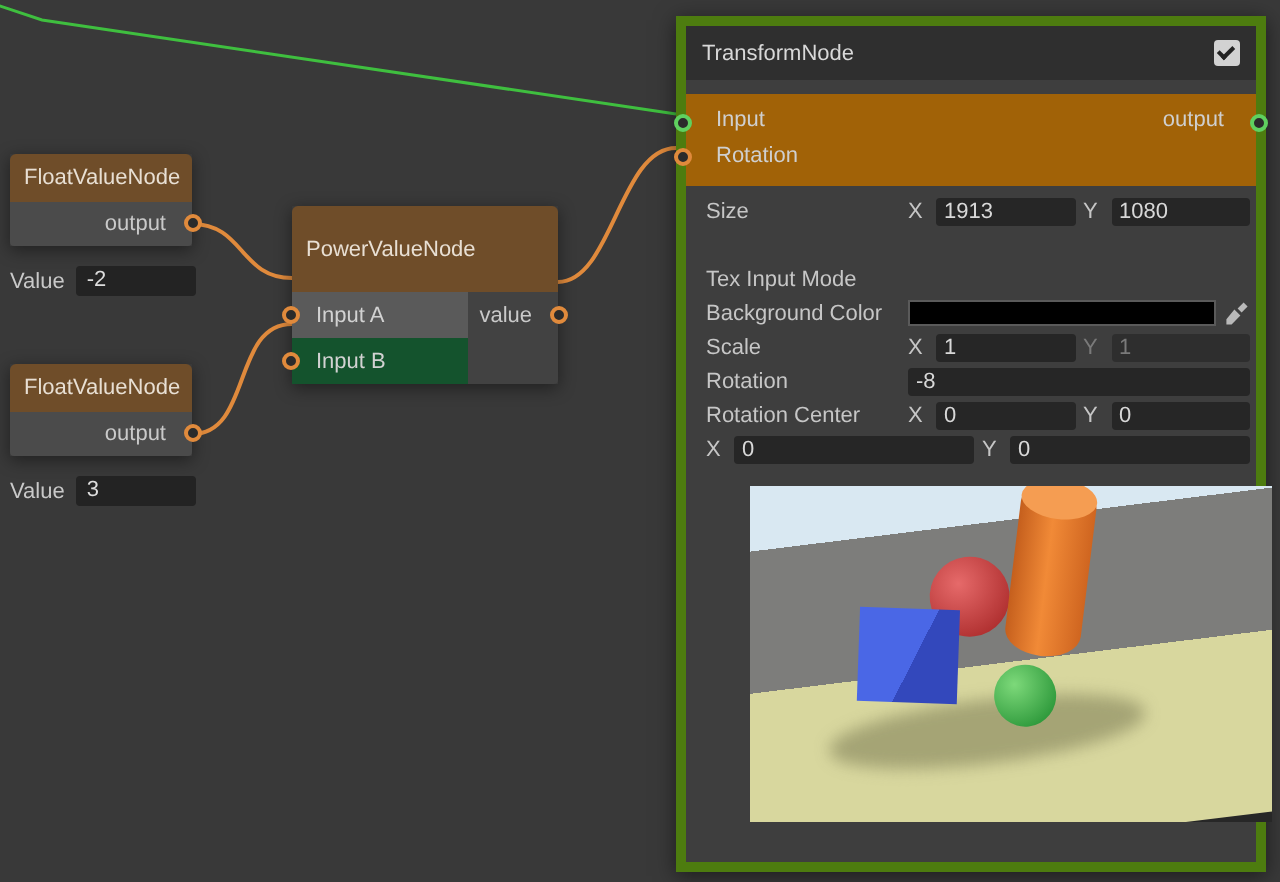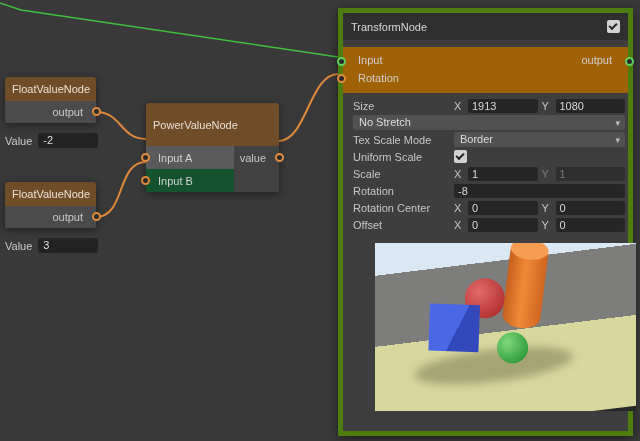--- a/index.html
+++ b/index.html
@@ -158,39 +158,36 @@
       <span class="plabel">Size</span>
       <span class="parea">
         <span class="axis">X</span>
         <span class="nfield">1913</span>
         <span class="axis">Y</span>
         <span class="nfield">1080</span>
       </span>
     </div>
 
     <div class="prow">
-      <span class="parea">
-        <span class="dropdown">No Stretch</span>
-      </span>
-    </div>
-
-    <div class="prow">
-      <span class="plabel">Tex Scale Mode</span>
-      <span class="parea">
-        <span class="dropdown">Border</span>
-      </span>
-    </div>
-
-
-    <div class="prow">
-      <span class="plabel">Uniform Scale</span>
-      <span class="parea">
-        <span class="checkbox"></span>
-      </span>
-    </div>
+    </div>
+
+    <div class="prow">
+      <span class="plabel">Tex Input Mode</span>
+    </div>
+
+    <div class="prow">
+      <span class="plabel">Background Color</span>
+      <span class="parea">
+        <span class="swatch"></span>
+        <svg class="eyedrop" viewBox="0 0 13 13">
+          <path d="M9.8 1.2l2 2-3 3-2-2zM5.2 4.8l3 3-4.4 4.4H1.2v-2.6z" fill="#b9b9b9"></path>
+        </svg>
+      </span>
+    </div>
+
 
     <div class="prow">
       <span class="plabel">Scale</span>
       <span class="parea">
         <span class="axis">X</span>
         <span class="nfield">1</span>
         <span class="axis dim">Y</span>
         <span class="nfield dim">1</span>
       </span>
     </div>
@@ -206,21 +203,20 @@
       <span class="plabel">Rotation Center</span>
       <span class="parea">
         <span class="axis">X</span>
         <span class="nfield">0</span>
         <span class="axis">Y</span>
         <span class="nfield">0</span>
       </span>
     </div>
 
     <div class="prow">
-      <span class="plabel">Offset</span>
       <span class="parea">
         <span class="axis">X</span>
         <span class="nfield">0</span>
         <span class="axis">Y</span>
         <span class="nfield">0</span>
       </span>
     </div>
   </div>
 
   <div class="preview">

